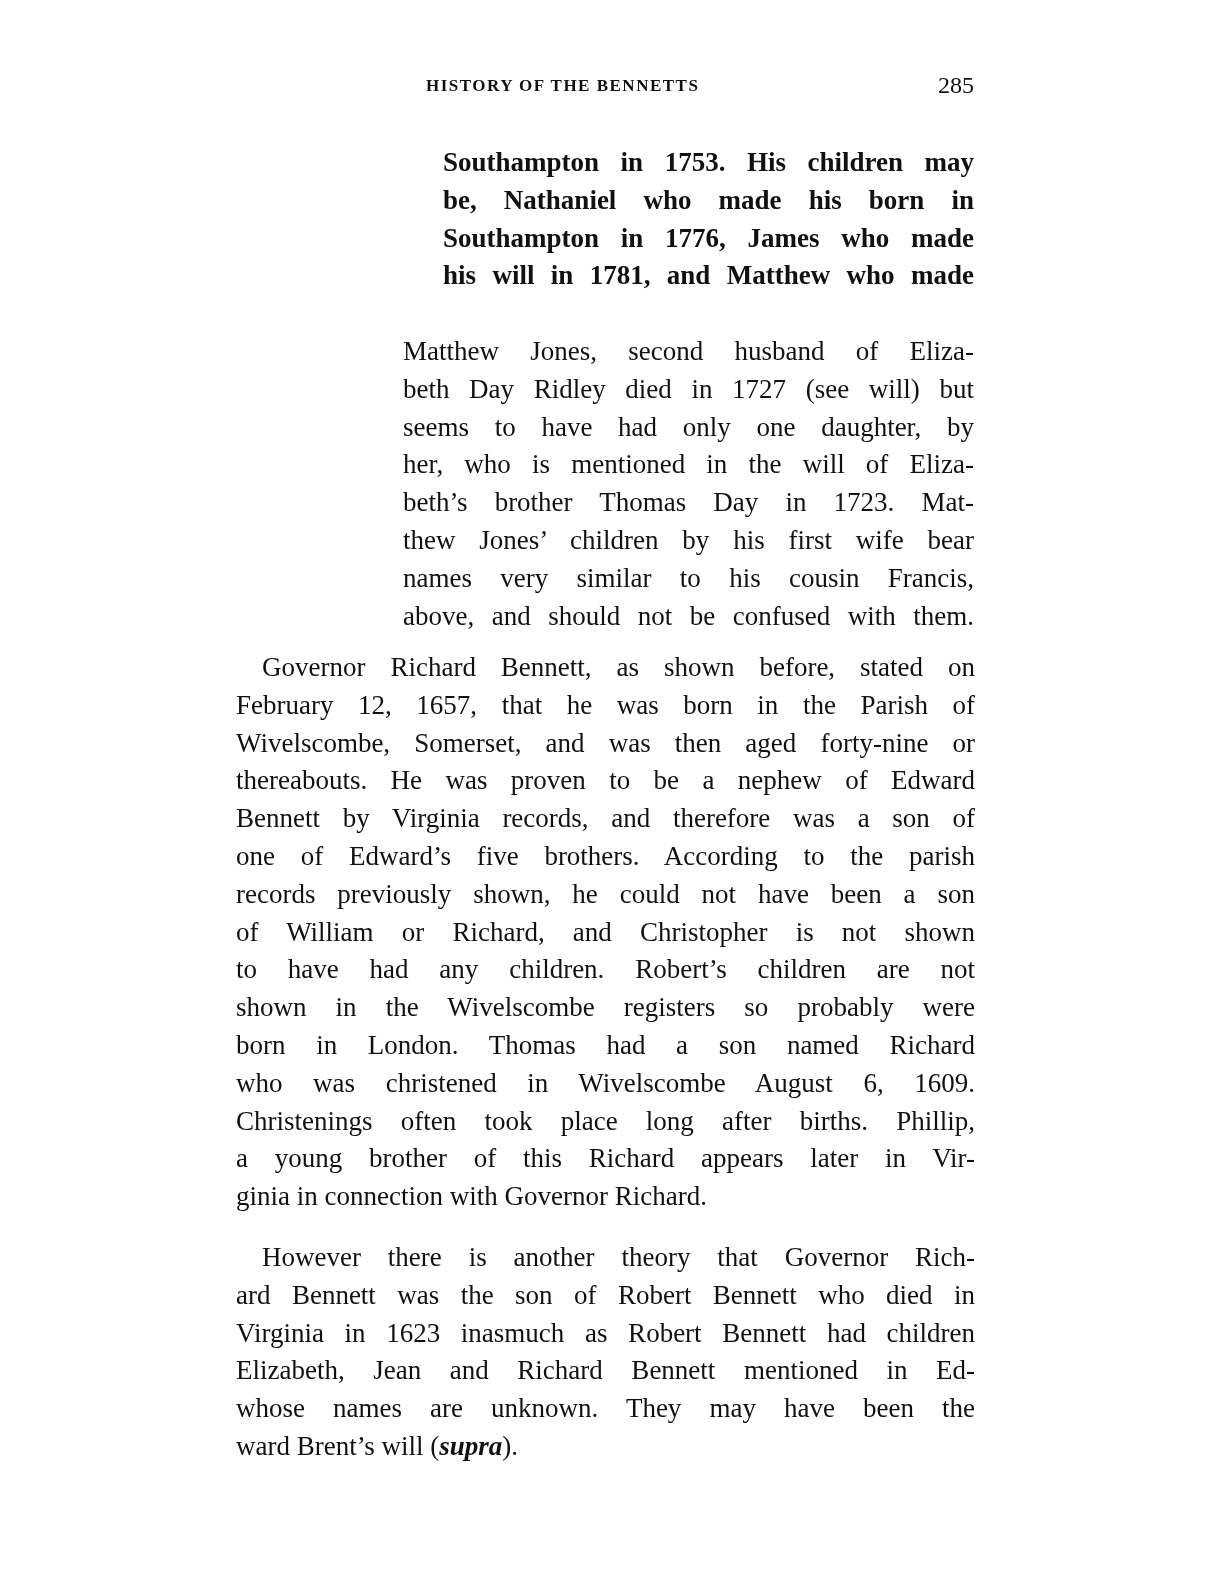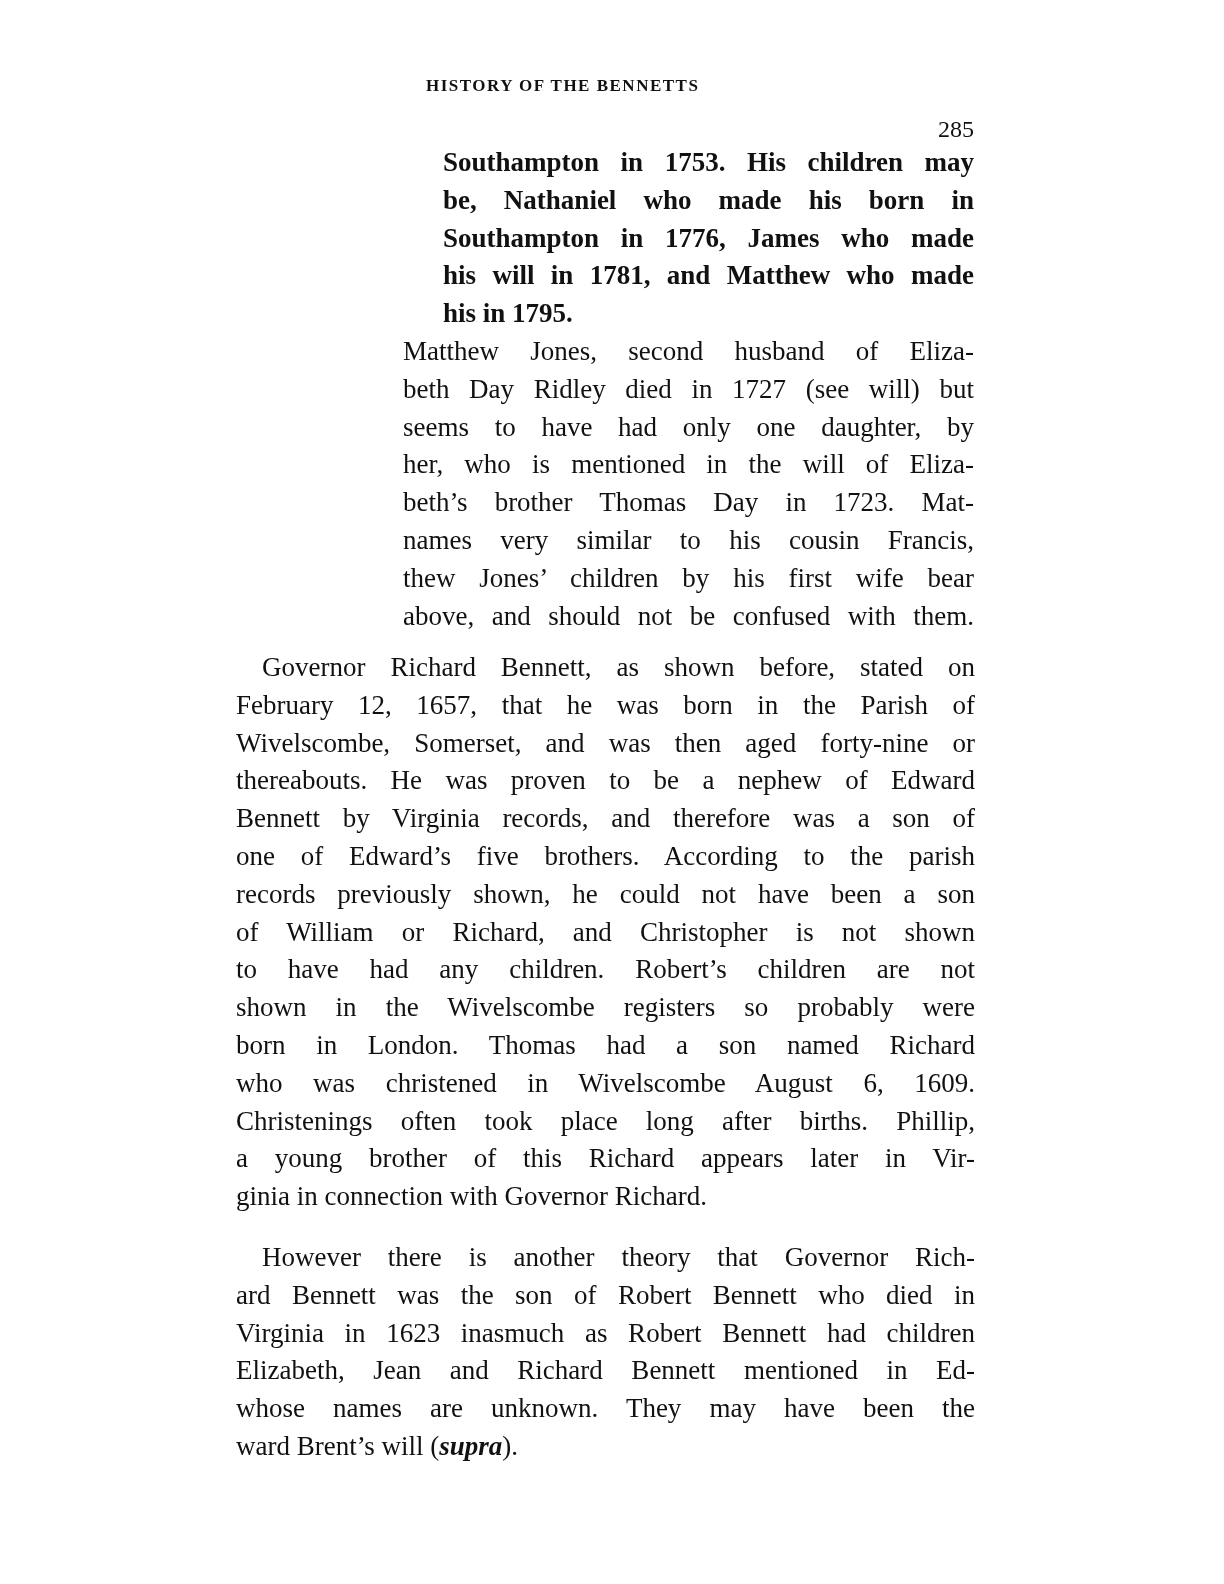--- a/index.html
+++ b/index.html
@@ -7,21 +7,21 @@
     width: 1224px; height: 1584px; background: #ffffff; position: relative; overflow: hidden;
     font-family: "Liberation Serif", "DejaVu Serif", serif; color: #111;
   }
   .running-head {
     position: absolute; top: 72px; left: 426px; width: 548px; height: 30px;
   }
   .running-title {
     position: absolute; left: 0; top: 4px; font-size: 17px; font-weight: bold; letter-spacing: 1.5px;
   }
   .page-number {
-    position: absolute; right: 0; top: 0; font-size: 24px; margin-top: 44px;
+    position: absolute; right: 0; top: 0; font-size: 24px;
   }
   .block { position: absolute; }
   .line {
     display: block; height: 37.8px; line-height: 37.8px; font-size: 27px;
     text-align: justify; text-align-last: justify; white-space: nowrap; overflow: visible;
   }
   .line.last { text-align-last: left; }
   .line span.j { display: inline-block; width: 100%; text-align: justify; text-align-last: justify; white-space: normal; }
   .line.last span.j { text-align-last: left; }
   #b1 { top: 144px; left: 443px; width: 531px; font-weight: bold; }
@@ -37,31 +37,30 @@
 <div class="running-head">
   <span class="running-title">HISTORY OF THE BENNETTS</span>
   <span class="page-number">285</span>
 </div>
 
 <div class="block" id="b1">
   <div class="line"><span class="j">Southampton in 1753.  His children may</span></div>
   <div class="line"><span class="j">be, Nathaniel who made his born in</span></div>
   <div class="line"><span class="j">Southampton in 1776, James who made</span></div>
   <div class="line"><span class="j">his will in 1781, and Matthew who made</span></div>
-  <div class="line last"><span class="j">his in 1795.</span></div>
 </div>
 
 <div class="block" id="b2">
   <div class="line"><span class="j">Matthew Jones, second husband of Eliza-</span></div>
   <div class="line"><span class="j">beth Day Ridley died in 1727 (see will) but</span></div>
   <div class="line"><span class="j">seems to have had only one daughter, by</span></div>
   <div class="line"><span class="j">her, who is mentioned in the will of Eliza-</span></div>
   <div class="line"><span class="j">beth’s brother Thomas Day in 1723.  Mat-</span></div>
+  <div class="line"><span class="j">thew Jones’ children by his first wife bear</span></div>
   <div class="line"><span class="j">names very similar to his cousin Francis,</span></div>
-  <div class="line"><span class="j">thew Jones’ children by his first wife bear</span></div>
   <div class="line"><span class="j">above, and should not be confused with them.</span></div>
 </div>
 
 <div class="block" id="b3">
   <div class="line indent"><span class="j">Governor Richard Bennett, as shown before, stated on</span></div>
   <div class="line"><span class="j">February 12, 1657, that he was born in the Parish of</span></div>
   <div class="line"><span class="j">Wivelscombe, Somerset, and was then aged forty-nine or</span></div>
   <div class="line"><span class="j">thereabouts.  He was proven to be a nephew of Edward</span></div>
   <div class="line"><span class="j">Bennett by Virginia records, and therefore was a son of</span></div>
   <div class="line"><span class="j">one of Edward’s five brothers.  According to the parish</span></div>

